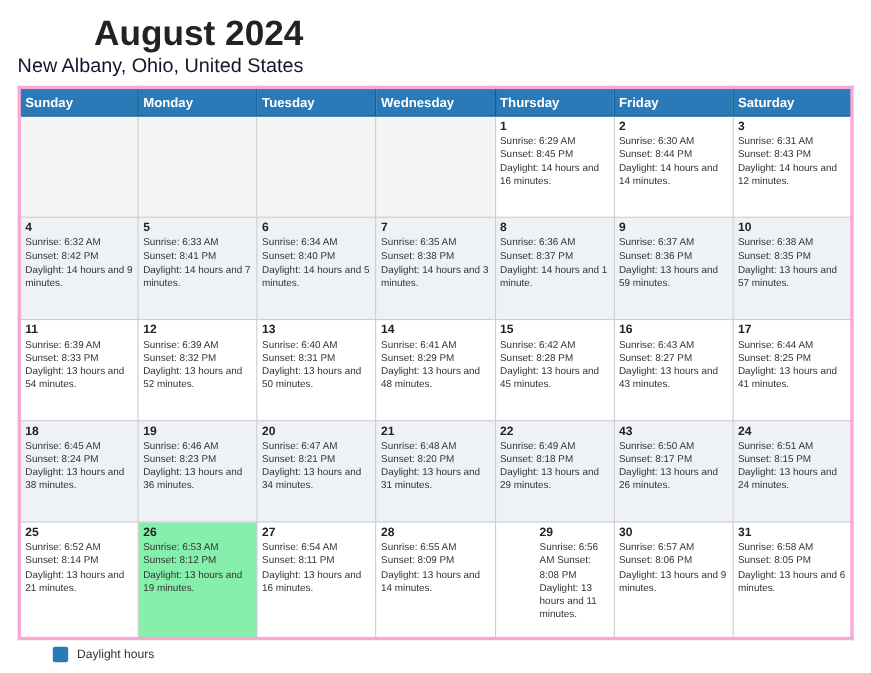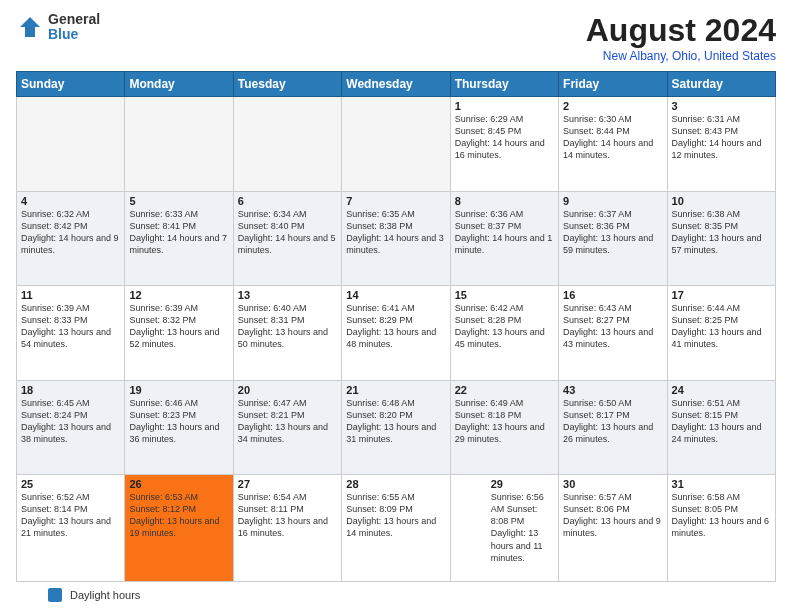--- a/index.html
+++ b/index.html
@@ -49,26 +49,26 @@
     }
     .title-block {
       text-align: right;
     }
     .main-title {
       font-size: 32px;
       font-weight: bold;
       color: #222;
     }
     .subtitle {
-      font-size: 12px;
-      color: #1d4ed8;
+      font-size: 18px;
+      color: #0f172a;
     }
     .calendar {
       flex: 1;
-      border: 1px solid #f9a8d4;
+      border: 3px solid #f9a8d4;
       border-collapse: collapse;
       width: 100%;
       table-layout: fixed;
     }
     .calendar th {
       background: #2a7ab8;
       color: #fff;
       font-size: 12px;
       font-weight: bold;
       padding: 5px 4px;
@@ -120,29 +120,20 @@
       background: #2a7ab8;
       display: inline-block;
       border-radius: 2px;
     }
   </style>
 </head>
 <body>
 
 <div class="page">
   <div class="header">
-    <div class="logo">
-      <svg class="logo-icon" viewBox="0 0 28 28">
-        <polygon points="14,4 24,14 19,14 19,24 9,24 9,14 4,14" fill="#2a7ab8"></polygon>
-      </svg>
-      <div class="logo-text">
-        <span class="logo-general">General</span>
-        <span class="logo-blue">Blue</span>
-      </div>
-    </div>
     <div class="title-block">
       <div class="main-title">August 2024</div>
       <div class="subtitle">New Albany, Ohio, United States</div>
     </div>
   </div>
 
   <table class="calendar">
     <thead>
       <tr>
         <th>Sunday</th>
@@ -311,21 +302,21 @@
 Daylight: 13 hours and 24 minutes.</div>
           </td>
         </tr>
         <tr>
           <td style="background: rgb(255, 255, 255);">
             <span class="day-number">25</span>
             <div class="day-info">Sunrise: 6:52 AM
 Sunset: 8:14 PM
 Daylight: 13 hours and 21 minutes.</div>
           </td>
-          <td style="background: #f97316;">
+          <td style="background: #86efac;">
             <span class="day-number">26</span>
             <div class="day-info">Sunrise: 6:53 AM
 Sunset: 8:12 PM
 Daylight: 13 hours and 19 minutes.</div>
           </td>
           <td style="background: rgb(255, 255, 255);">
             <span class="day-number">27</span>
             <div class="day-info">Sunrise: 6:54 AM
 Sunset: 8:11 PM
 Daylight: 13 hours and 16 minutes.</div>

